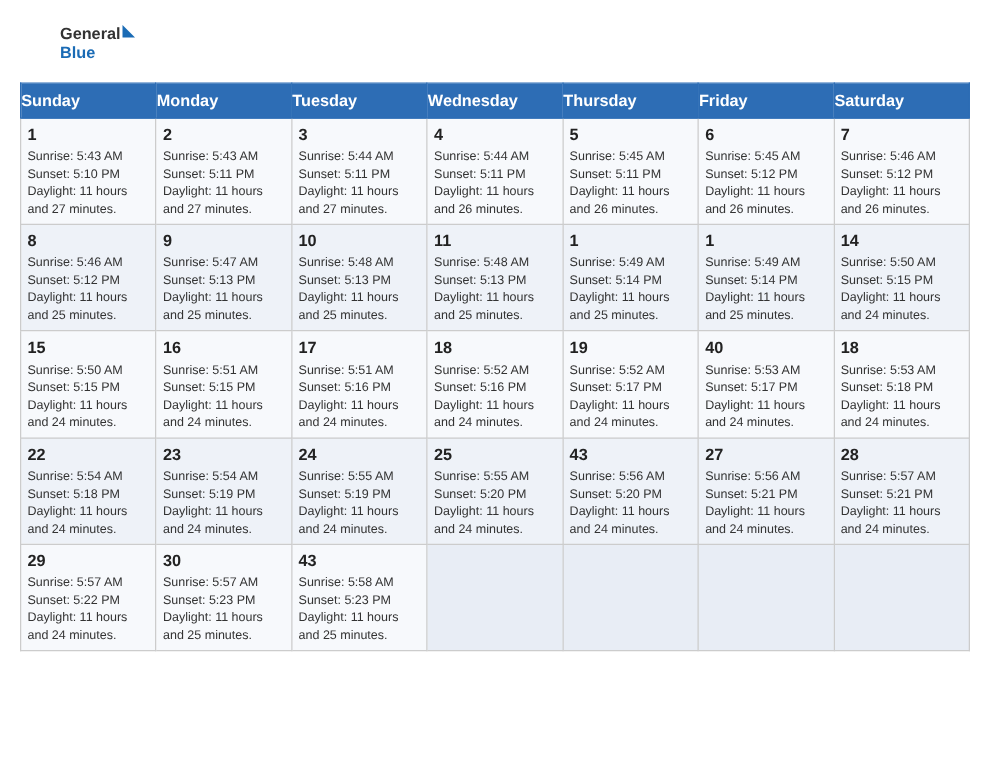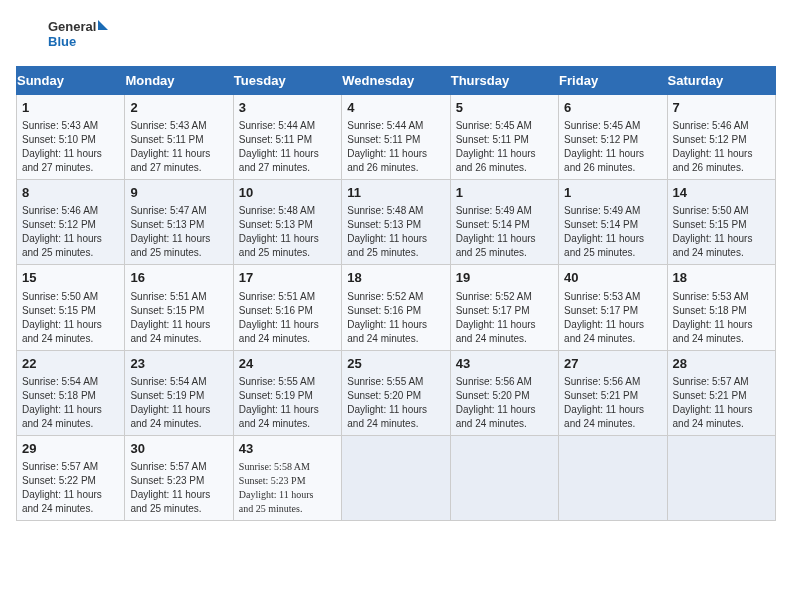--- a/index.html
+++ b/index.html
@@ -323,21 +323,21 @@
         </td>
         <td>
           <span class="day-num">30</span>
           <div class="day-info" style="white-space: pre-line;">Sunrise: 5:57 AM
 Sunset: 5:23 PM
 Daylight: 11 hours
 and 25 minutes.</div>
         </td>
         <td>
           <span class="day-num">43</span>
-          <div class="day-info" style="white-space: pre-line; font-family: Liberation Serif, serif;">Sunrise: 5:58 AM
+          <div class="day-info" style="white-space: pre-line;">Sunrise: 5:58 AM
 Sunset: 5:23 PM
 Daylight: 11 hours
 and 25 minutes.</div>
         </td>
         <td class="empty"></td>
         <td class="empty"></td>
         <td class="empty"></td>
         <td class="empty"></td>
       </tr>
     </tbody>

